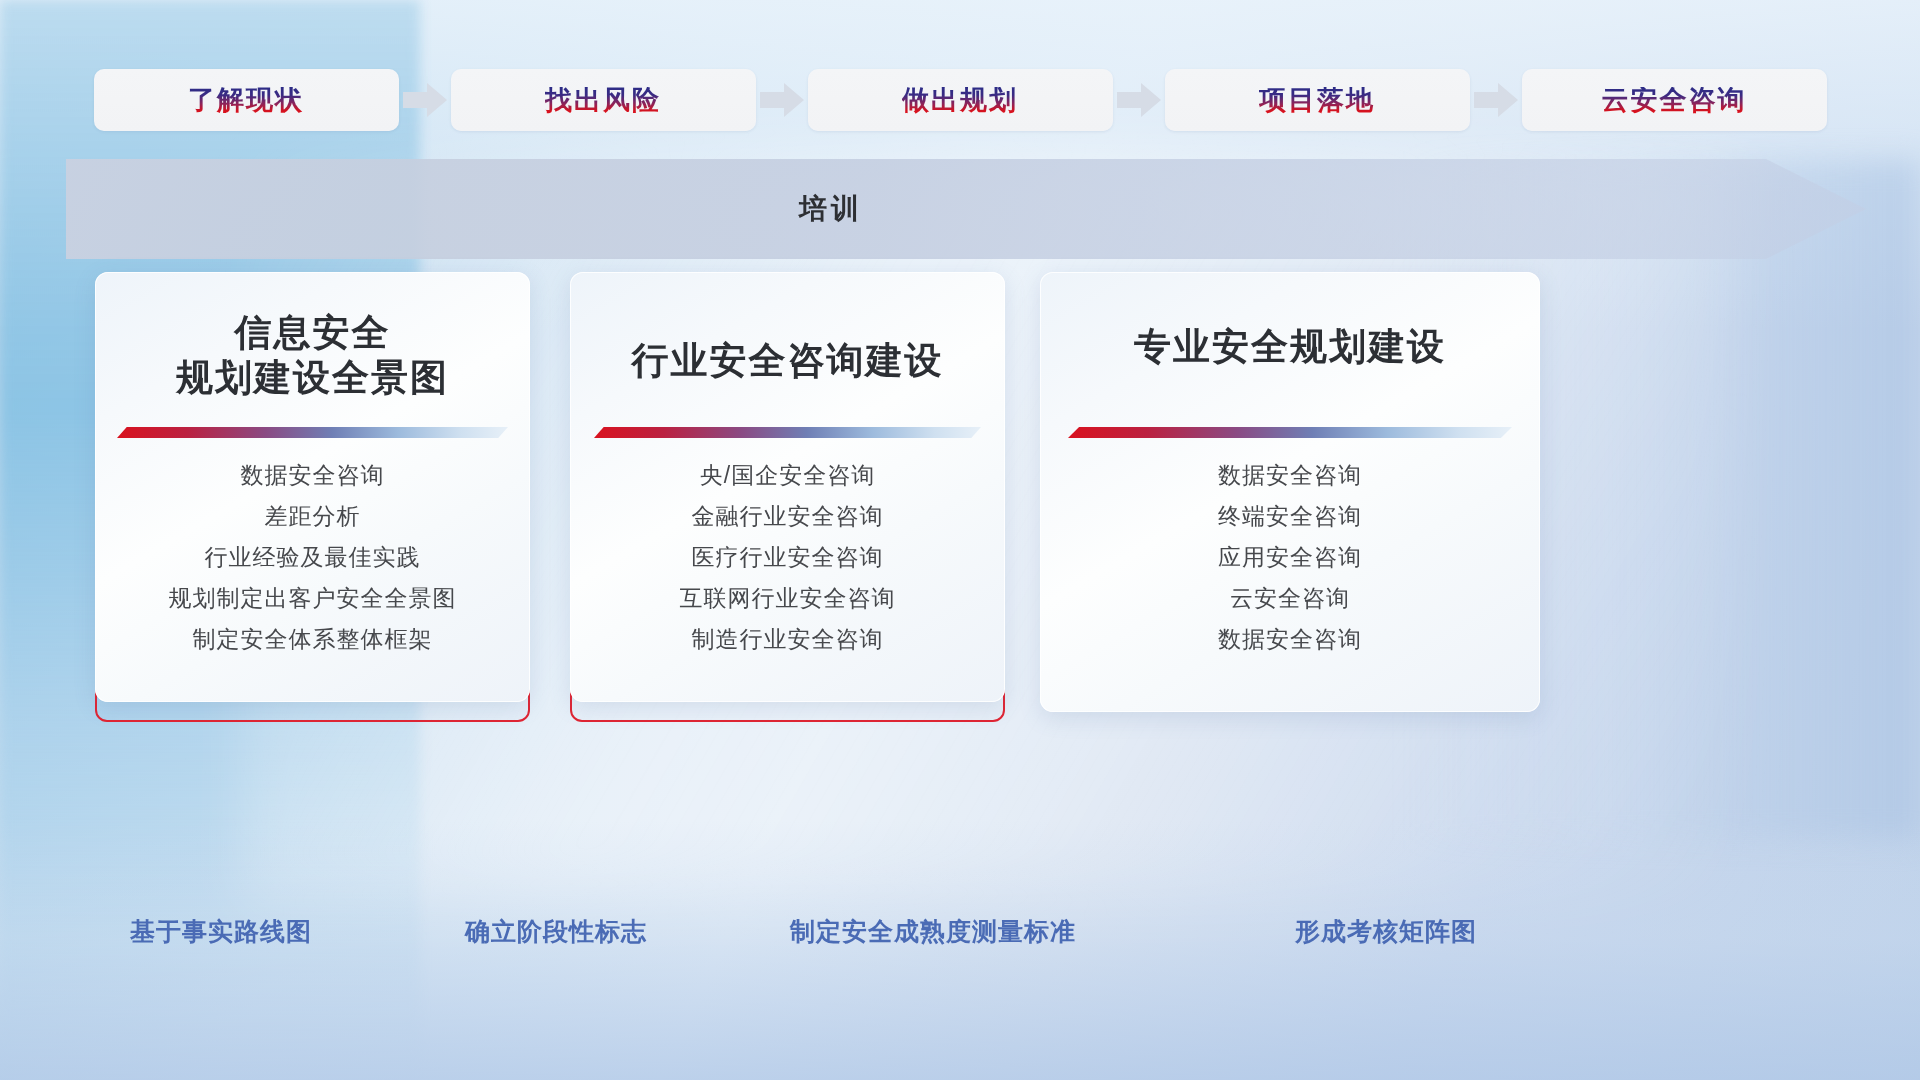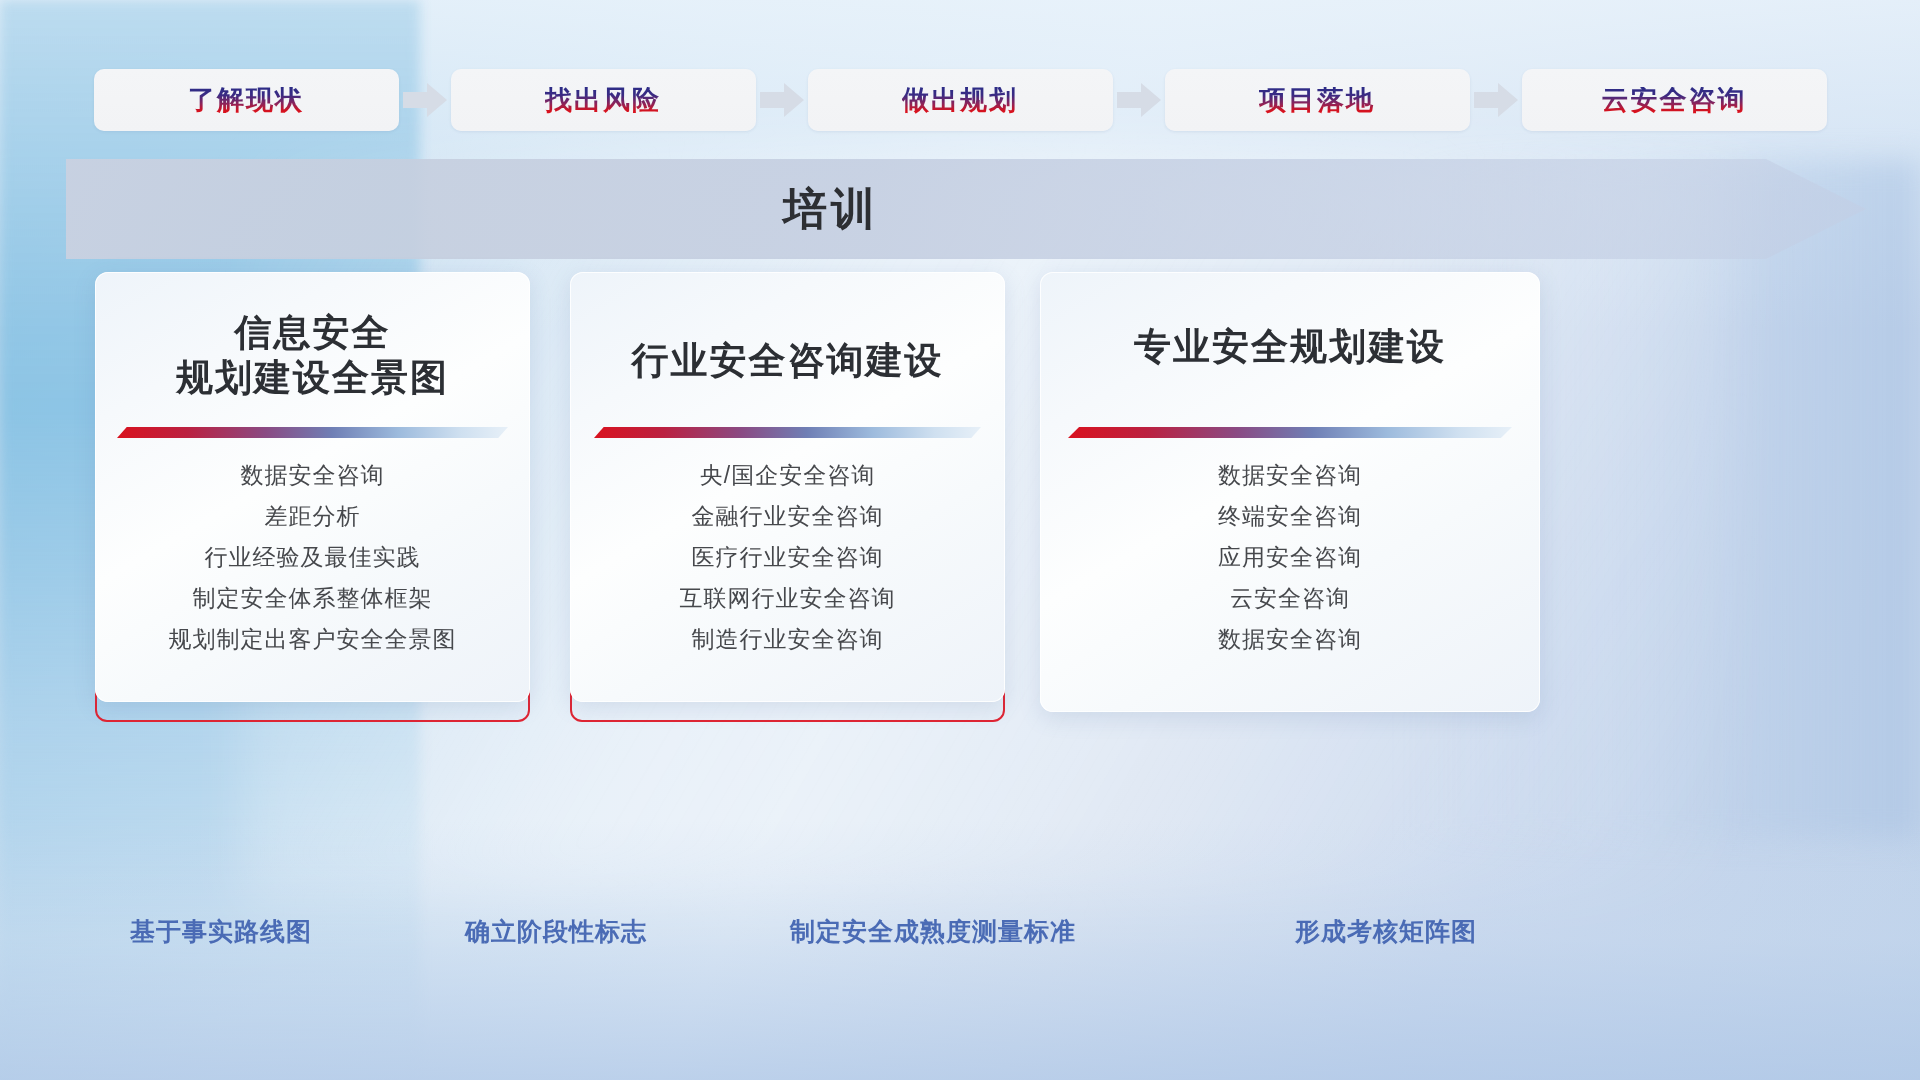--- a/index.html
+++ b/index.html
@@ -46,21 +46,21 @@
   }
   .step-arrow{width:52px;height:66px;display:flex;align-items:center;justify-content:center;flex:0 0 auto;}
   .step-arrow svg{display:block;}
 
   
   #banner{position:absolute;left:66px;top:159px;width:1800px;height:100px;}
   #banner svg{display:block;}
   #banner-label{
     position:absolute;left:0;top:0;width:1530px;height:100px;
     display:flex;align-items:center;justify-content:center;
-    font-size:44px;font-weight:700;color:#2d2f33;letter-spacing:4px;
+    font-size:28px;font-weight:700;color:#2d2f33;letter-spacing:4px;
   }
 
   
   #cards{position:absolute;left:0;top:272px;width:1590px;height:450px;}
   .card-wrap{position:absolute;top:0;height:450px;}
   .card-wrap.c1{left:95px;width:435px;}
   .card-wrap.c2{left:570px;width:435px;}
   .card-wrap.c3{left:1040px;width:500px;}
 
   .redframe{position:absolute;left:0;top:10px;width:100%;height:440px;
@@ -174,22 +174,22 @@
     <div class="card">
       <div class="card-title">
         <div>信息安全</div>
         <div>规划建设全景图</div>
       </div>
       <div class="divider"></div>
       <ul class="card-list">
         <li>数据安全咨询</li>
         <li>差距分析</li>
         <li>行业经验及最佳实践</li>
+        <li>规划制定出客户安全全景图</li>
         <li>制定安全体系整体框架</li>
-        <li>规划制定出客户安全全景图</li>
       </ul>
     </div>
   </div>
 
   <div class="card-wrap c2">
     <div class="redframe"></div>
     <div class="card">
       <div class="card-title">
         <div>行业安全咨询建设</div>
       </div>

